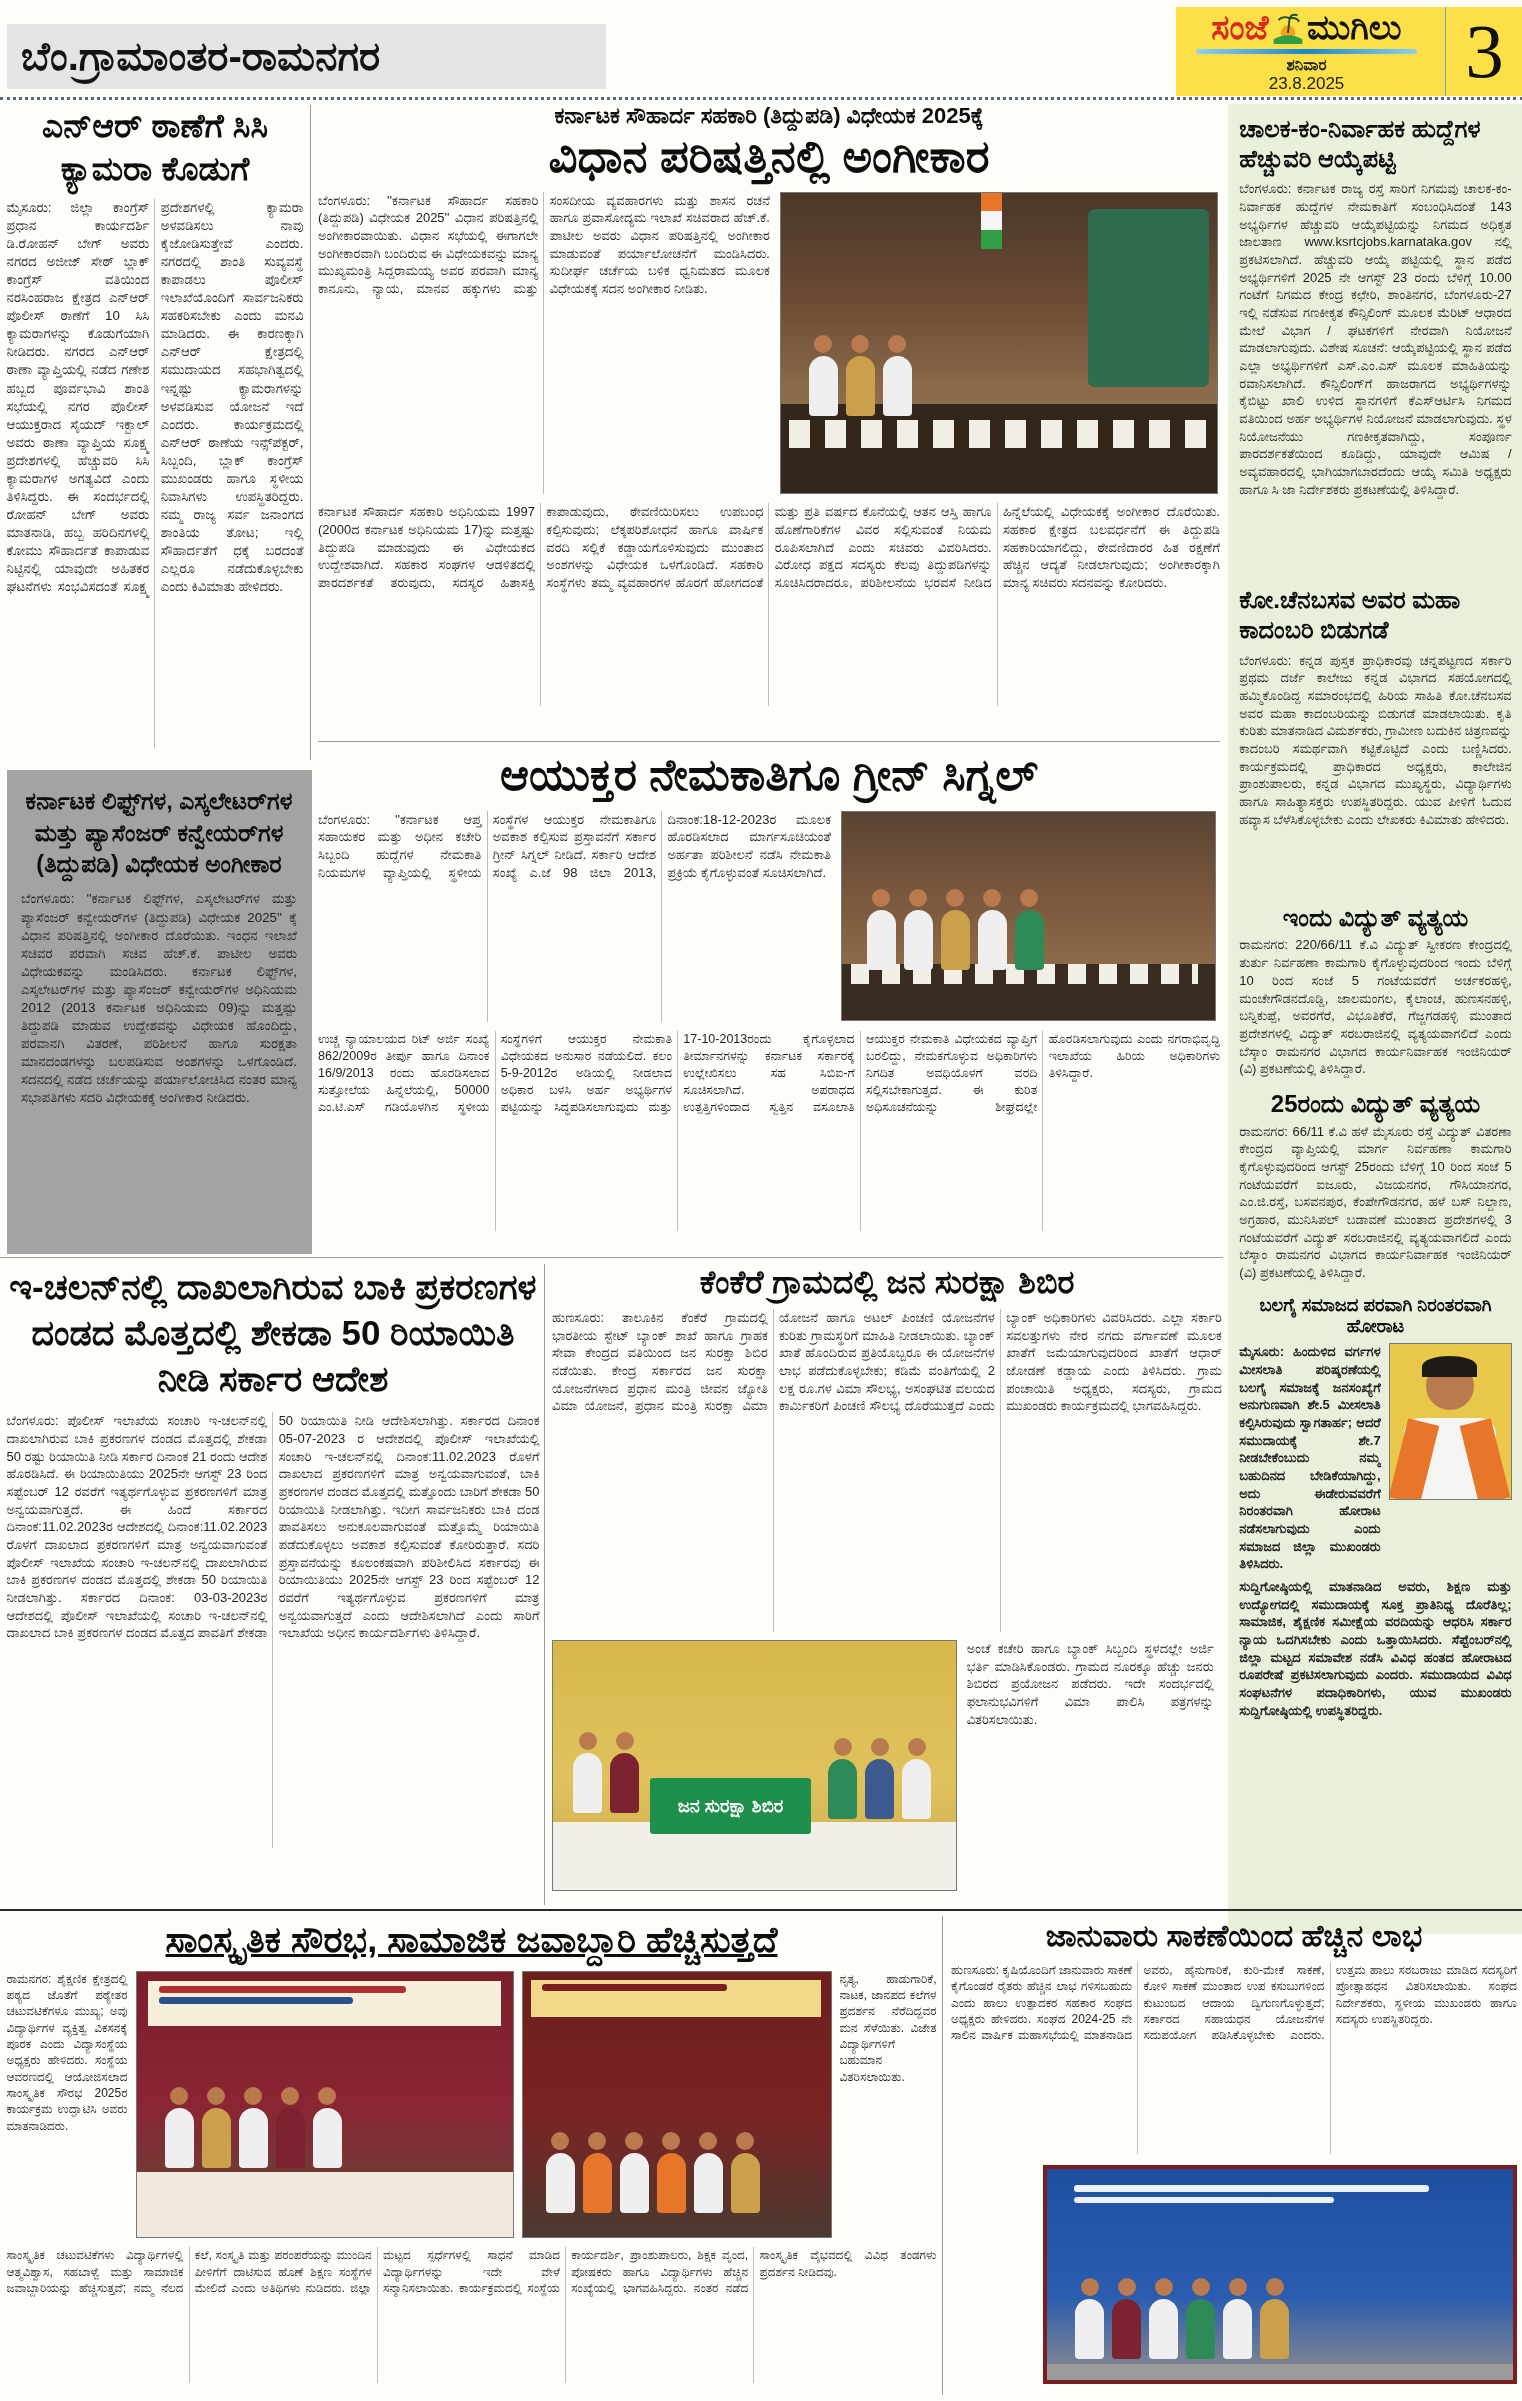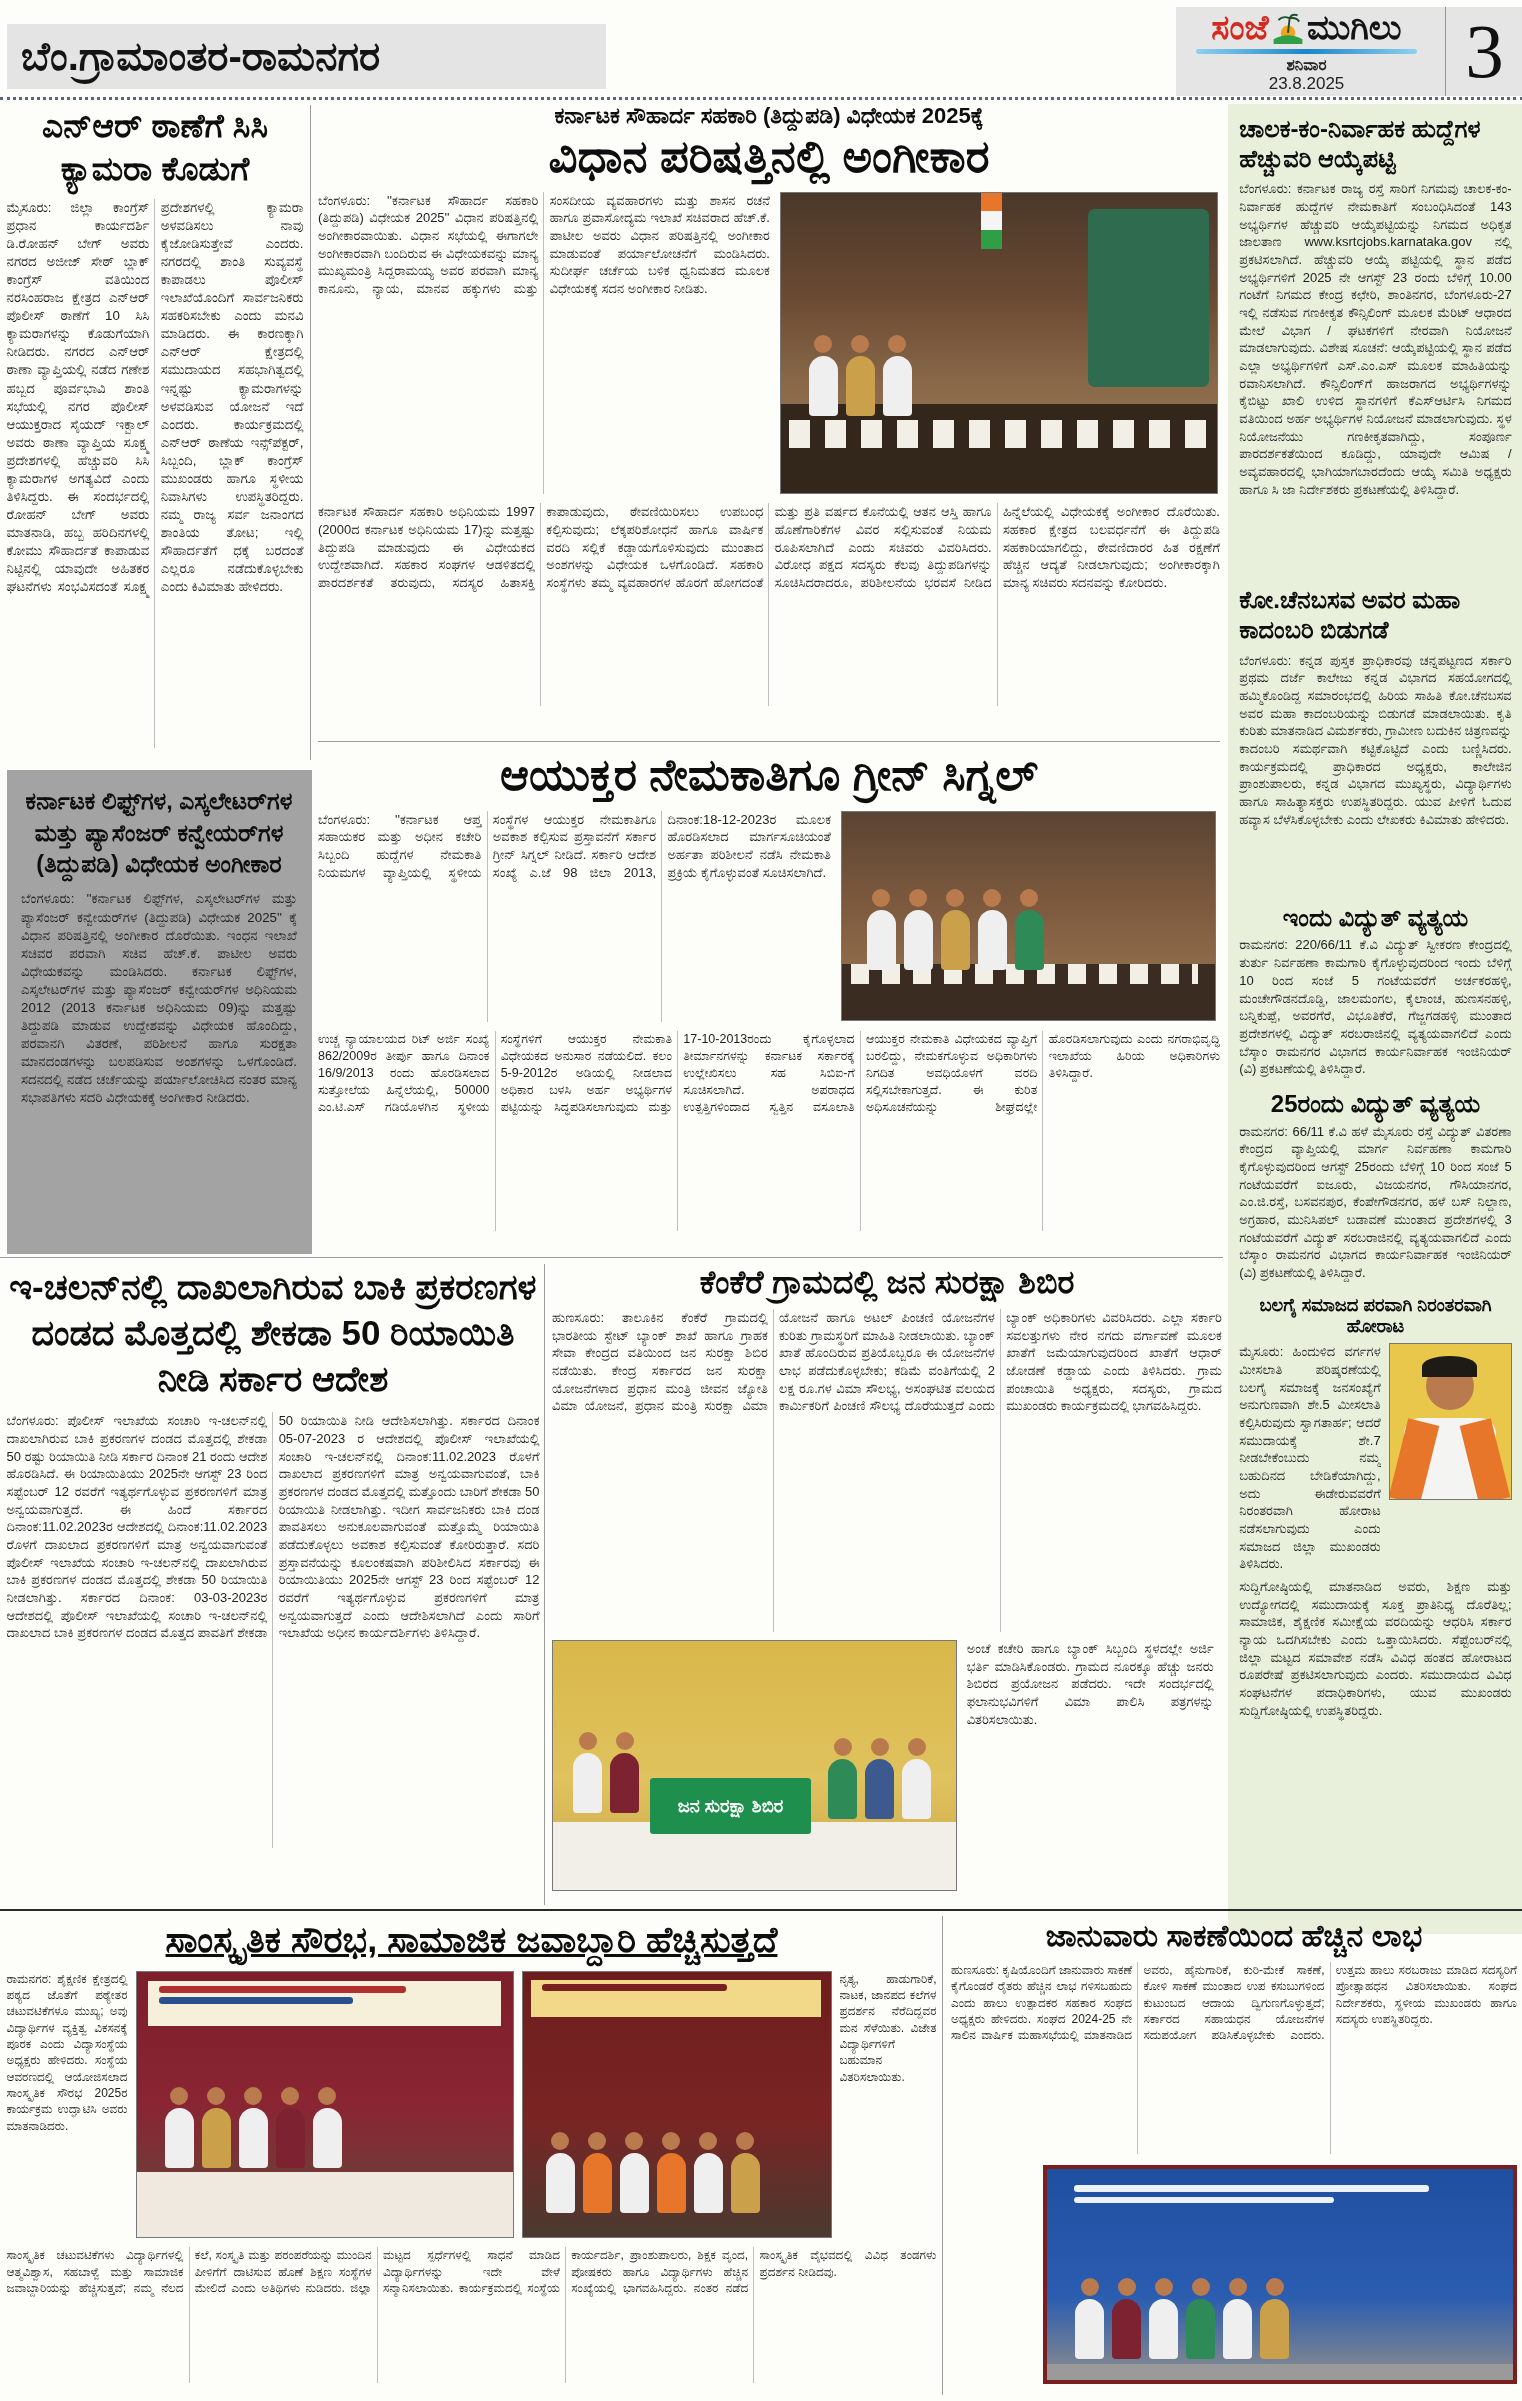--- a/index.html
+++ b/index.html
@@ -13,21 +13,21 @@
   .cols4{column-count:4;column-gap:11.3px;column-rule:0.8px solid #bdbdbd;}
   .cols5{column-count:5;column-gap:11.3px;column-rule:0.8px solid #bdbdbd;}
   .vrule{border-left:0.8px solid #9a9a9a;}
   .hrule{border-top:0.8px solid #9a9a9a;}
   .dotted{border-top:3.2px dotted #5a657e;}
   .ph{position:relative;overflow:hidden;border:0.8px solid #777;}
   .p{display:inline-block;width:29px;height:60px;border-radius:14.5px 14.5px 4px 4px;position:relative;margin:0 4px;vertical-align:bottom;}
   .p::before{content:"";position:absolute;top:-21px;left:5.6px;width:18px;height:18px;border-radius:50%;background:#b97a4e;}
   .pw{background:#efefef;} .pg{background:#2e8b57;} .pm{background:#7c2230;} .pb{background:#3d5a8f;} .po{background:#e8762a;} .pk{background:#caa14a;}
   .txtline{height:6.5px;border-radius:3.2px;background:rgba(255,255,255,.92);margin:4.8px 11.3px;}
-  .masthead{background:#e5e5e5;display:flex;gap:8px;}
+  .masthead{background:#fde047;display:flex;gap:8px;}
   .rail{background:#e8efdb;}
   .bluebox{background:#a3a3a3;}
 </style>
 </head>
 <body>
 
 <div class="page">
 
   <div class="abs" style="left:6.5px;top:24px;width:599px;height:65px;background:#e4e4e4;display:flex;align-items:center;">
     <span style="font-size:40px;font-weight:bold;padding-left:14.5px;color:#141414;">ಬೆಂ.ಗ್ರಾಮಾಂತರ-ರಾಮನಗರ</span>
@@ -94,21 +94,21 @@
     <div style="margin-top:13px;">
       <div class="hl" style="font-size:24px;">ಇಂದು ವಿದ್ಯುತ್ ವ್ಯತ್ಯಯ</div>
       <div class="body-text" style="margin-top:4.8px;font-size:13px;height:142px;">ರಾಮನಗರ: 220/66/11 ಕೆ.ವಿ ವಿದ್ಯುತ್ ಸ್ವೀಕರಣ ಕೇಂದ್ರದಲ್ಲಿ ತುರ್ತು ನಿರ್ವಹಣಾ ಕಾಮಗಾರಿ ಕೈಗೊಳ್ಳುವುದರಿಂದ ಇಂದು ಬೆಳಿಗ್ಗೆ 10 ರಿಂದ ಸಂಜೆ 5 ಗಂಟೆಯವರೆಗೆ ಅರ್ಚಕರಹಳ್ಳಿ, ಮಂಚೇಗೌಡನದೊಡ್ಡಿ, ಜಾಲಮಂಗಲ, ಕೈಲಾಂಚ, ಹುಣಸನಹಳ್ಳಿ, ಬನ್ನಿಕುಪ್ಪೆ, ಅವರಗೆರೆ, ವಿಭೂತಿಕೆರೆ, ಗೆಜ್ಜಗಡಹಳ್ಳಿ ಮುಂತಾದ ಪ್ರದೇಶಗಳಲ್ಲಿ ವಿದ್ಯುತ್ ಸರಬರಾಜಿನಲ್ಲಿ ವ್ಯತ್ಯಯವಾಗಲಿದೆ ಎಂದು ಬೆಸ್ಕಾಂ ರಾಮನಗರ ವಿಭಾಗದ ಕಾರ್ಯನಿರ್ವಾಹಕ ಇಂಜಿನಿಯರ್ (ವಿ) ಪ್ರಕಟಣೆಯಲ್ಲಿ ತಿಳಿಸಿದ್ದಾರೆ.</div>
     </div>
     <div style="margin-top:11.3px;">
       <div class="hl" style="font-size:24px;">25ರಂದು ವಿದ್ಯುತ್ ವ್ಯತ್ಯಯ</div>
       <div class="body-text" style="margin-top:4.8px;font-size:13px;height:161px;">ರಾಮನಗರ: 66/11 ಕೆ.ವಿ ಹಳೆ ಮೈಸೂರು ರಸ್ತೆ ವಿದ್ಯುತ್ ವಿತರಣಾ ಕೇಂದ್ರದ ವ್ಯಾಪ್ತಿಯಲ್ಲಿ ಮಾರ್ಗ ನಿರ್ವಹಣಾ ಕಾಮಗಾರಿ ಕೈಗೊಳ್ಳುವುದರಿಂದ ಆಗಸ್ಟ್ 25ರಂದು ಬೆಳಿಗ್ಗೆ 10 ರಿಂದ ಸಂಜೆ 5 ಗಂಟೆಯವರೆಗೆ ಐಜೂರು, ವಿಜಯನಗರ, ಗೌಸಿಯಾನಗರ, ಎಂ.ಜಿ.ರಸ್ತೆ, ಬಸವನಪುರ, ಕೆಂಪೇಗೌಡನಗರ, ಹಳೆ ಬಸ್ ನಿಲ್ದಾಣ, ಅಗ್ರಹಾರ, ಮುನಿಸಿಪಲ್ ಬಡಾವಣೆ ಮುಂತಾದ ಪ್ರದೇಶಗಳಲ್ಲಿ 3 ಗಂಟೆಯವರೆಗೆ ವಿದ್ಯುತ್ ಸರಬರಾಜಿನಲ್ಲಿ ವ್ಯತ್ಯಯವಾಗಲಿದೆ ಎಂದು ಬೆಸ್ಕಾಂ ರಾಮನಗರ ವಿಭಾಗದ ಕಾರ್ಯನಿರ್ವಾಹಕ ಇಂಜಿನಿಯರ್ (ವಿ) ಪ್ರಕಟಣೆಯಲ್ಲಿ ತಿಳಿಸಿದ್ದಾರೆ.</div>
     </div>
     <div style="margin-top:11.3px;">
       <div class="hl" style="font-size:18px;">ಬಲಗೈ ಸಮಾಜದ ಪರವಾಗಿ ನಿರಂತರವಾಗಿ ಹೋರಾಟ</div>
-      <div style="margin-top:6.5px;overflow:hidden;">
+      <div style="margin-top:6.5px;overflow:hidden;font-weight:bold;">
         <div class="ph" style="float:right;width:121px;height:155px;margin:0 0 6.5px 8px;background:#e8c74a;">
           <div style="position:absolute;left:36px;top:18px;width:48px;height:48px;border-radius:50%;background:#b97a4e;"></div>
           <div style="position:absolute;left:32px;top:11.3px;width:55px;height:21px;border-radius:50% 50% 0 0;background:#1e1a16;"></div>
           <div style="position:absolute;left:14.5px;top:74px;width:92px;height:81px;border-radius:16px 16px 0 0;background:#f4f4f2;"></div>
           <div style="position:absolute;left:8px;top:77px;width:32px;height:81px;background:#e8762a;transform:rotate(14deg);"></div>
           <div style="position:absolute;right:9.7px;top:77px;width:32px;height:81px;background:#e8762a;transform:rotate(-14deg);"></div>
         </div>
         <div class="body-text" style="font-size:13px;">ಮೈಸೂರು: ಹಿಂದುಳಿದ ವರ್ಗಗಳ ಮೀಸಲಾತಿ ಪರಿಷ್ಕರಣೆಯಲ್ಲಿ ಬಲಗೈ ಸಮಾಜಕ್ಕೆ ಜನಸಂಖ್ಯೆಗೆ ಅನುಗುಣವಾಗಿ ಶೇ.5 ಮೀಸಲಾತಿ ಕಲ್ಪಿಸಿರುವುದು ಸ್ವಾಗತಾರ್ಹ; ಆದರೆ ಸಮುದಾಯಕ್ಕೆ ಶೇ.7 ನೀಡಬೇಕೆಂಬುದು ನಮ್ಮ ಬಹುದಿನದ ಬೇಡಿಕೆಯಾಗಿದ್ದು, ಅದು ಈಡೇರುವವರೆಗೆ ನಿರಂತರವಾಗಿ ಹೋರಾಟ ನಡೆಸಲಾಗುವುದು ಎಂದು ಸಮಾಜದ ಜಿಲ್ಲಾ ಮುಖಂಡರು ತಿಳಿಸಿದರು.</div>
         <div class="body-text" style="font-size:13px;margin-top:4.8px;height:242px;">ಸುದ್ದಿಗೋಷ್ಠಿಯಲ್ಲಿ ಮಾತನಾಡಿದ ಅವರು, ಶಿಕ್ಷಣ ಮತ್ತು ಉದ್ಯೋಗದಲ್ಲಿ ಸಮುದಾಯಕ್ಕೆ ಸೂಕ್ತ ಪ್ರಾತಿನಿಧ್ಯ ದೊರೆತಿಲ್ಲ; ಸಾಮಾಜಿಕ, ಶೈಕ್ಷಣಿಕ ಸಮೀಕ್ಷೆಯ ವರದಿಯನ್ನು ಆಧರಿಸಿ ಸರ್ಕಾರ ನ್ಯಾಯ ಒದಗಿಸಬೇಕು ಎಂದು ಒತ್ತಾಯಿಸಿದರು. ಸೆಪ್ಟೆಂಬರ್‌ನಲ್ಲಿ ಜಿಲ್ಲಾ ಮಟ್ಟದ ಸಮಾವೇಶ ನಡೆಸಿ ವಿವಿಧ ಹಂತದ ಹೋರಾಟದ ರೂಪರೇಷೆ ಪ್ರಕಟಿಸಲಾಗುವುದು ಎಂದರು. ಸಮುದಾಯದ ವಿವಿಧ ಸಂಘಟನೆಗಳ ಪದಾಧಿಕಾರಿಗಳು, ಯುವ ಮುಖಂಡರು ಸುದ್ದಿಗೋಷ್ಠಿಯಲ್ಲಿ ಉಪಸ್ಥಿತರಿದ್ದರು.</div>
       </div>

